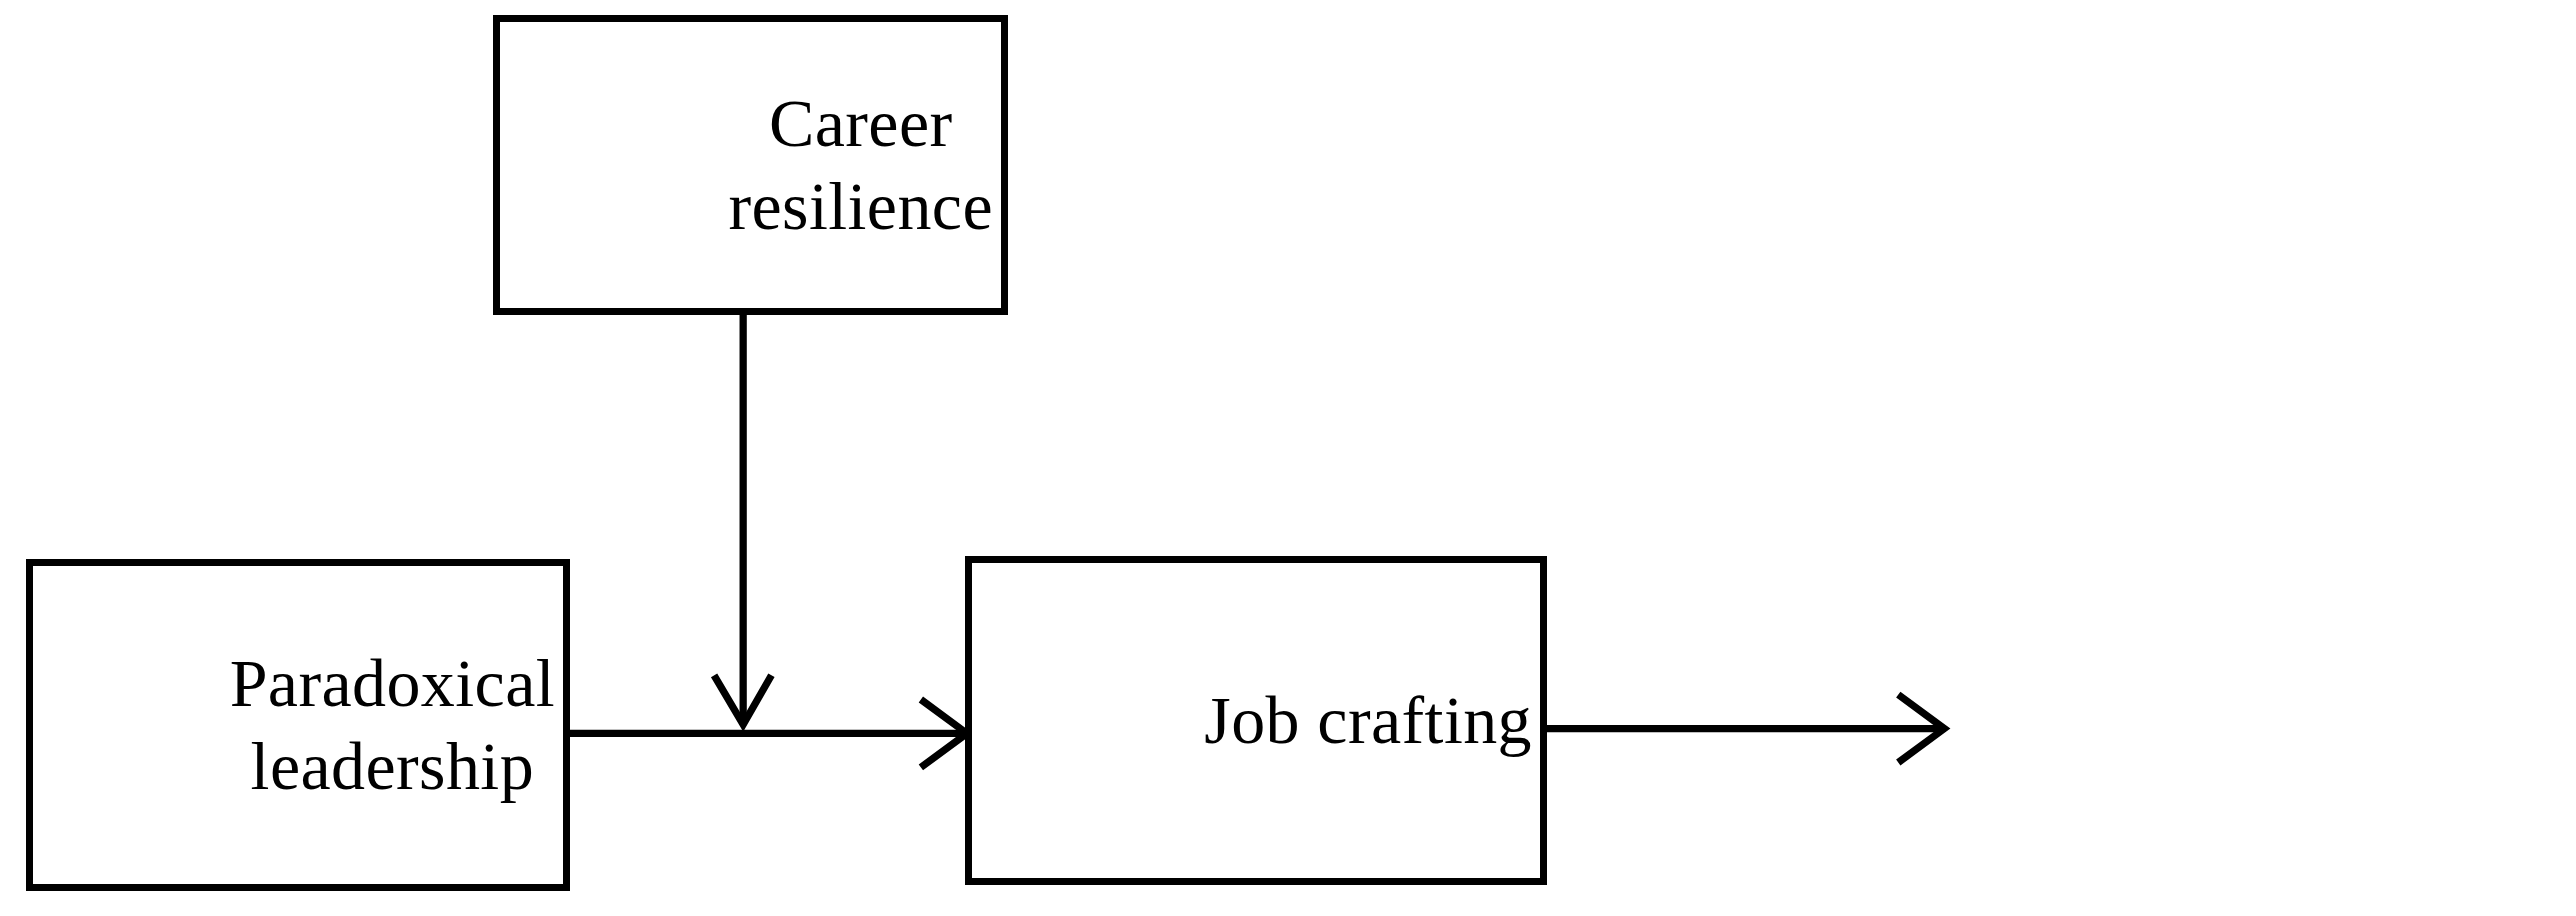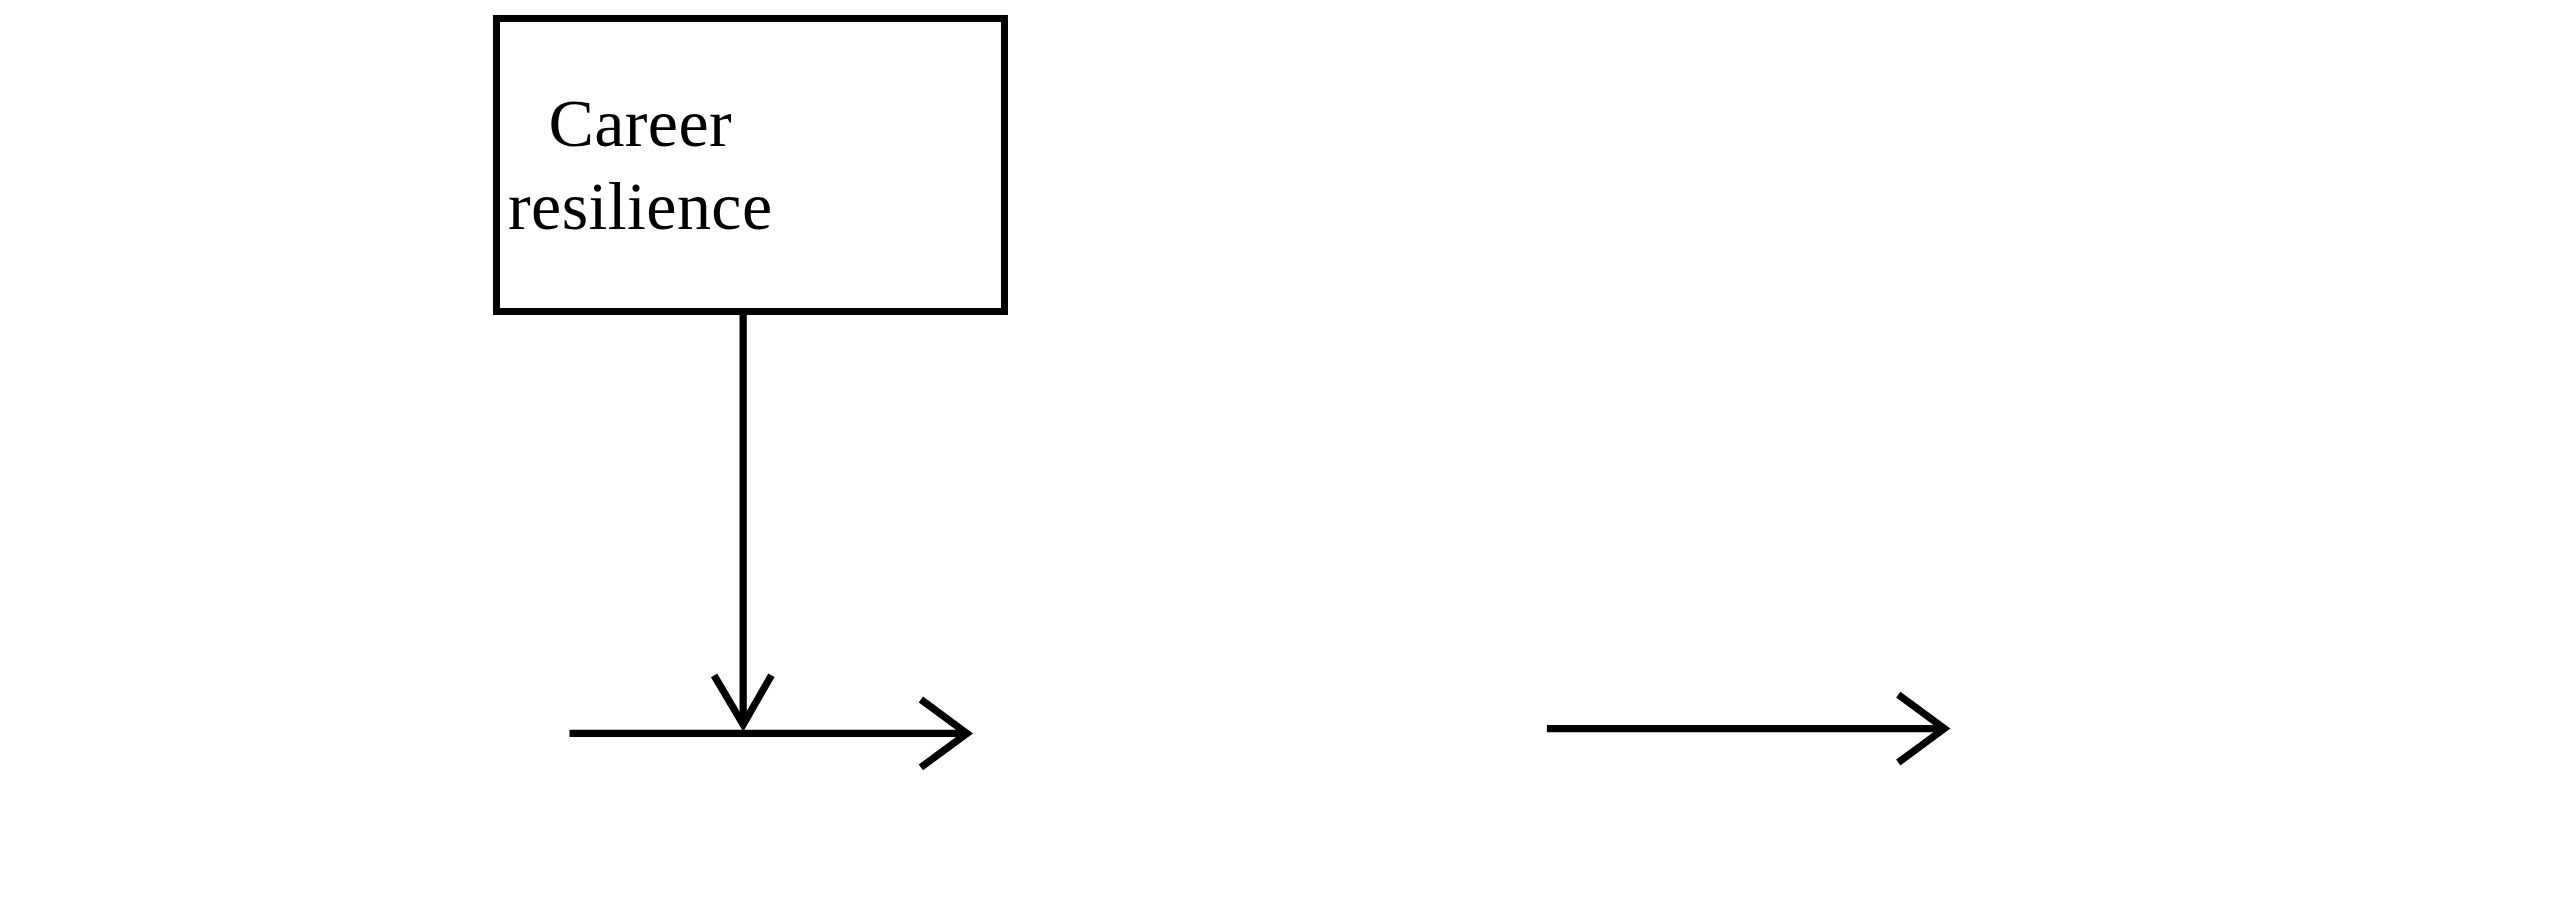--- a/index.html
+++ b/index.html
@@ -17,21 +17,21 @@
     background: #ffffff;
     overflow: hidden;
   }
   .node {
     position: absolute;
     box-sizing: border-box;
     background: #ffffff;
     border: 7.3px solid #000000;
     display: flex;
     align-items: center;
-    justify-content: flex-start;
+    justify-content: flex-end;
     text-align: center;
     color: #000000;
     font-size: 68px;
     line-height: 1.22;
     letter-spacing: 0.4px;
   }
   .node .label {
     display: block;
     white-space: pre-line;
     padding: 0 8px;
@@ -103,17 +103,24 @@
       <polyline class="edge-head" points="2350,860 2407,902 2350,944"></polyline>
     </g>
 
   </svg>
 
   <div class="node" id="node-career-resilience">
     <span class="label">Career
 resilience</span>
   </div>
 
+  <div class="node" id="node-paradoxical-leadership">
+    <span class="label">Paradoxical
+leadership</span>
+  </div>
 
+  <div class="node" id="node-job-crafting">
+    <span class="label">Job crafting</span>
+  </div>
 
 
 </div>
 
 
 </body></html>

